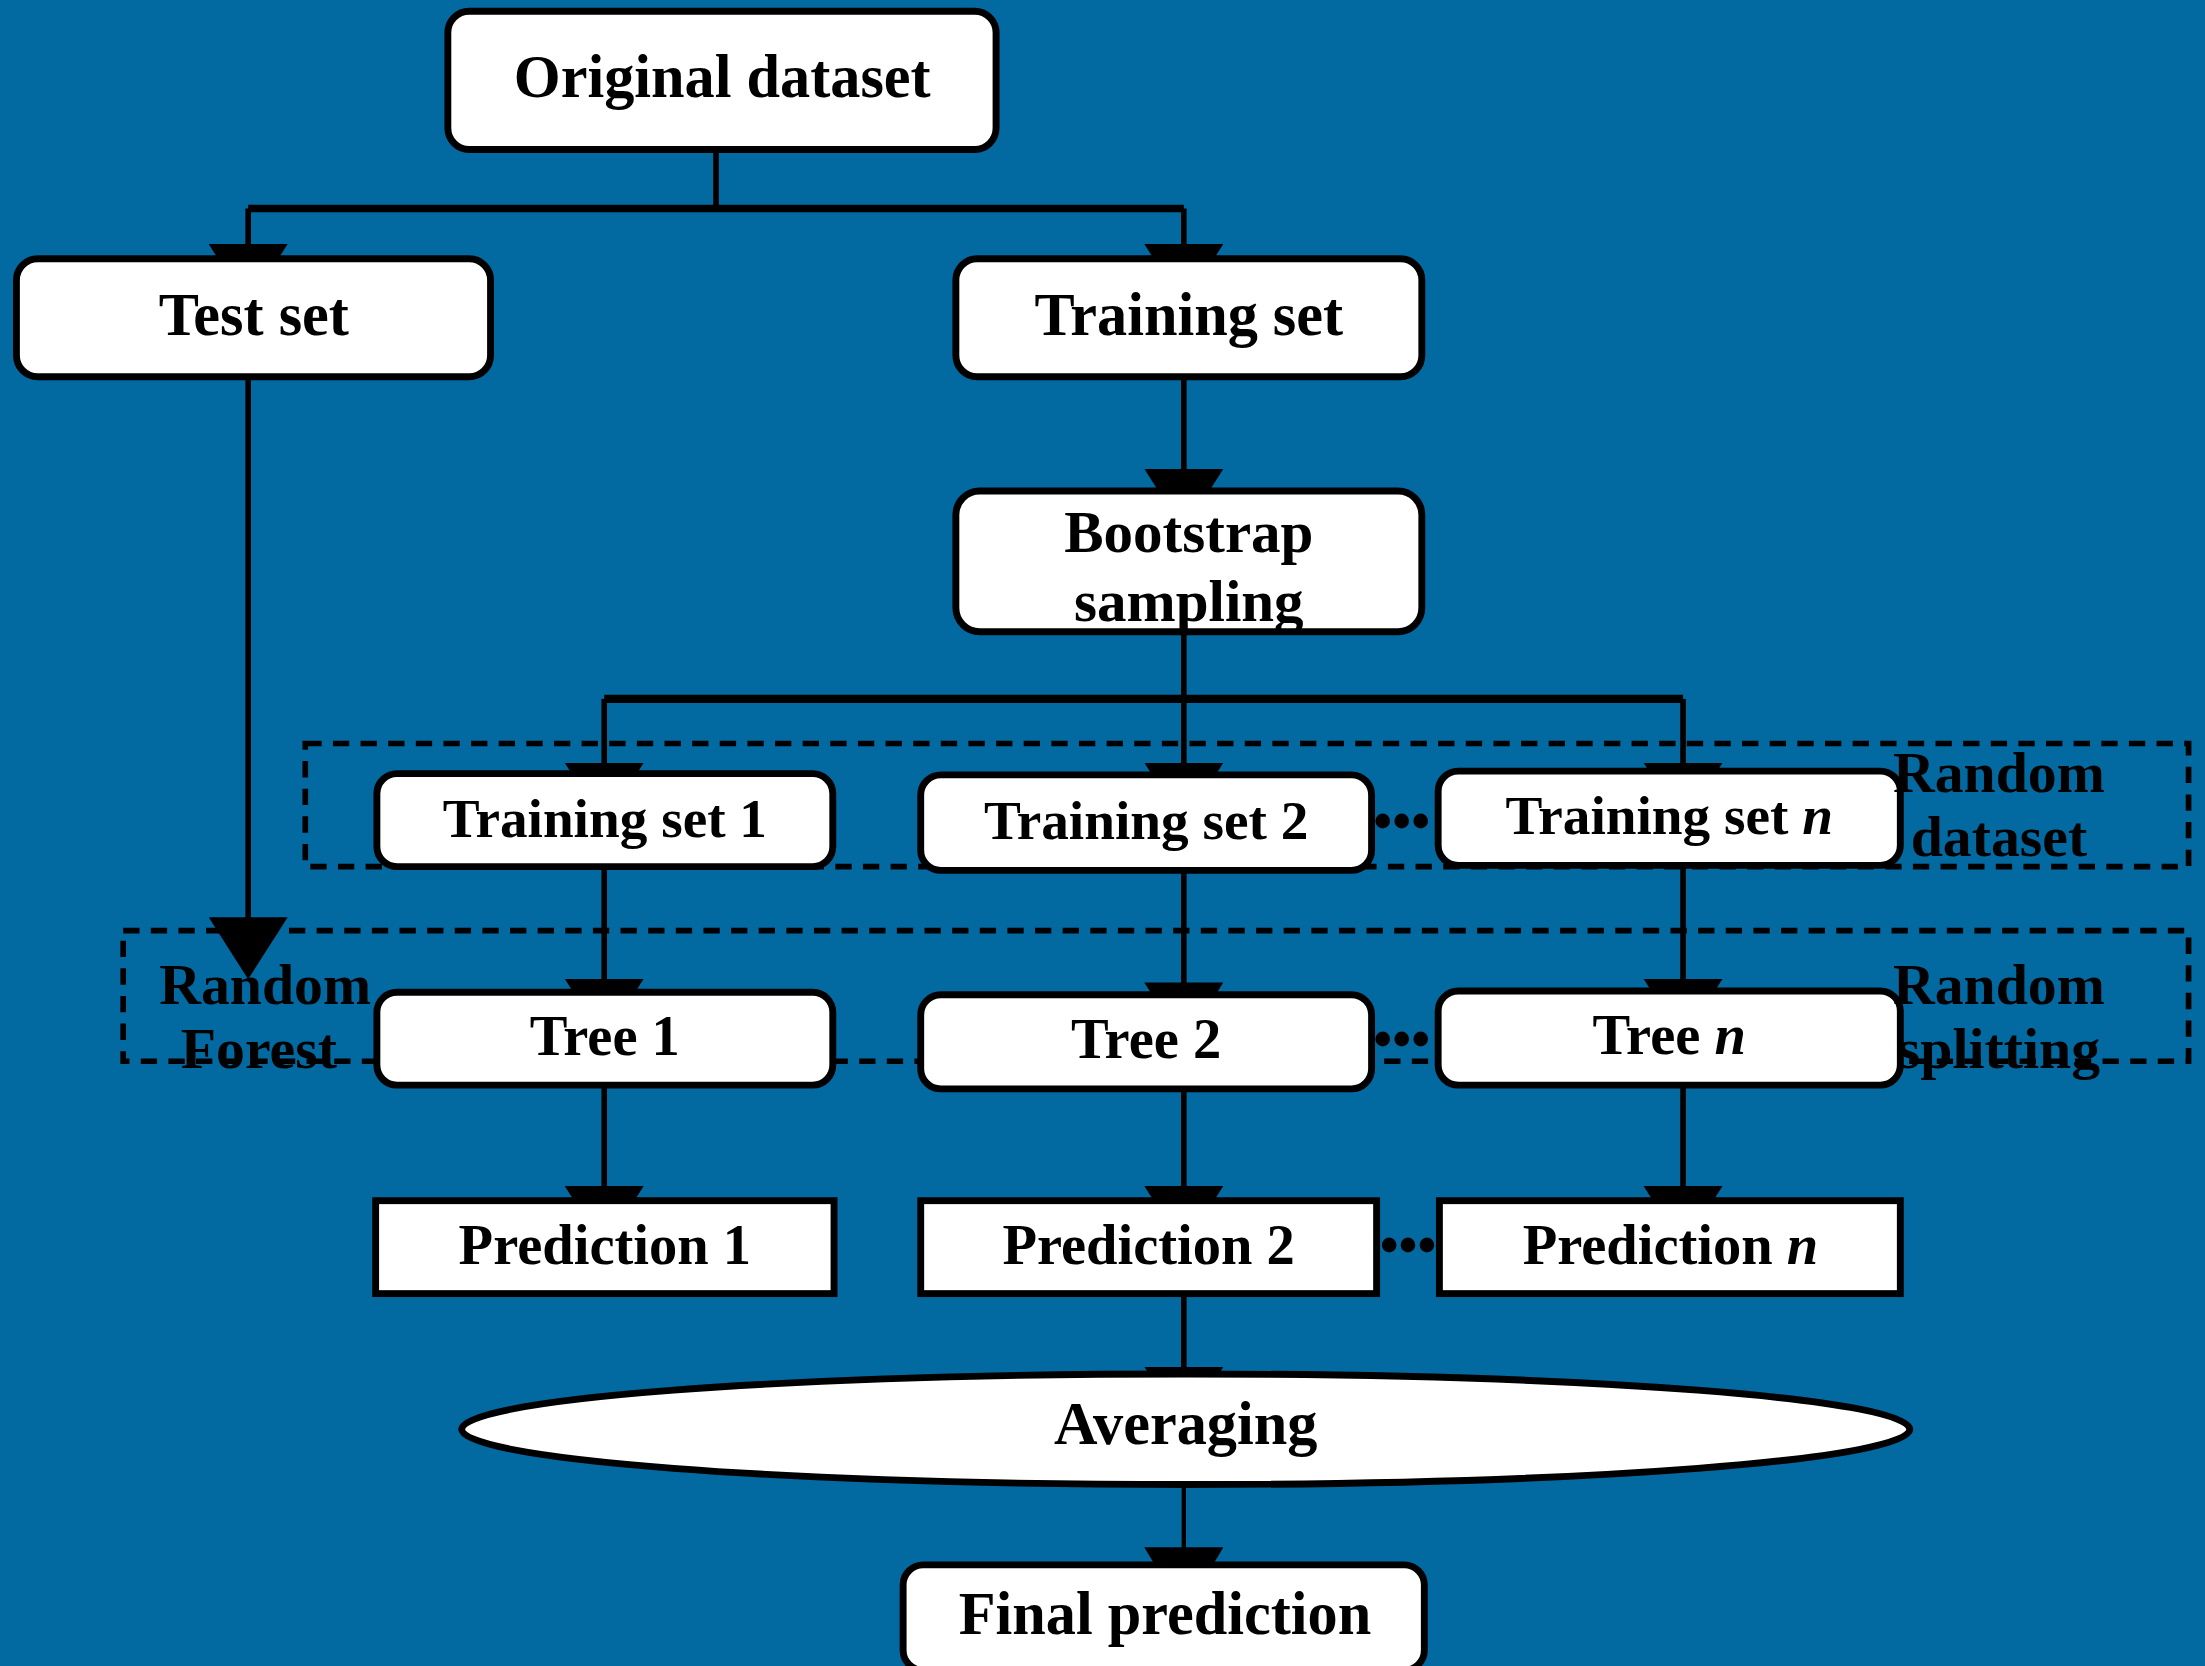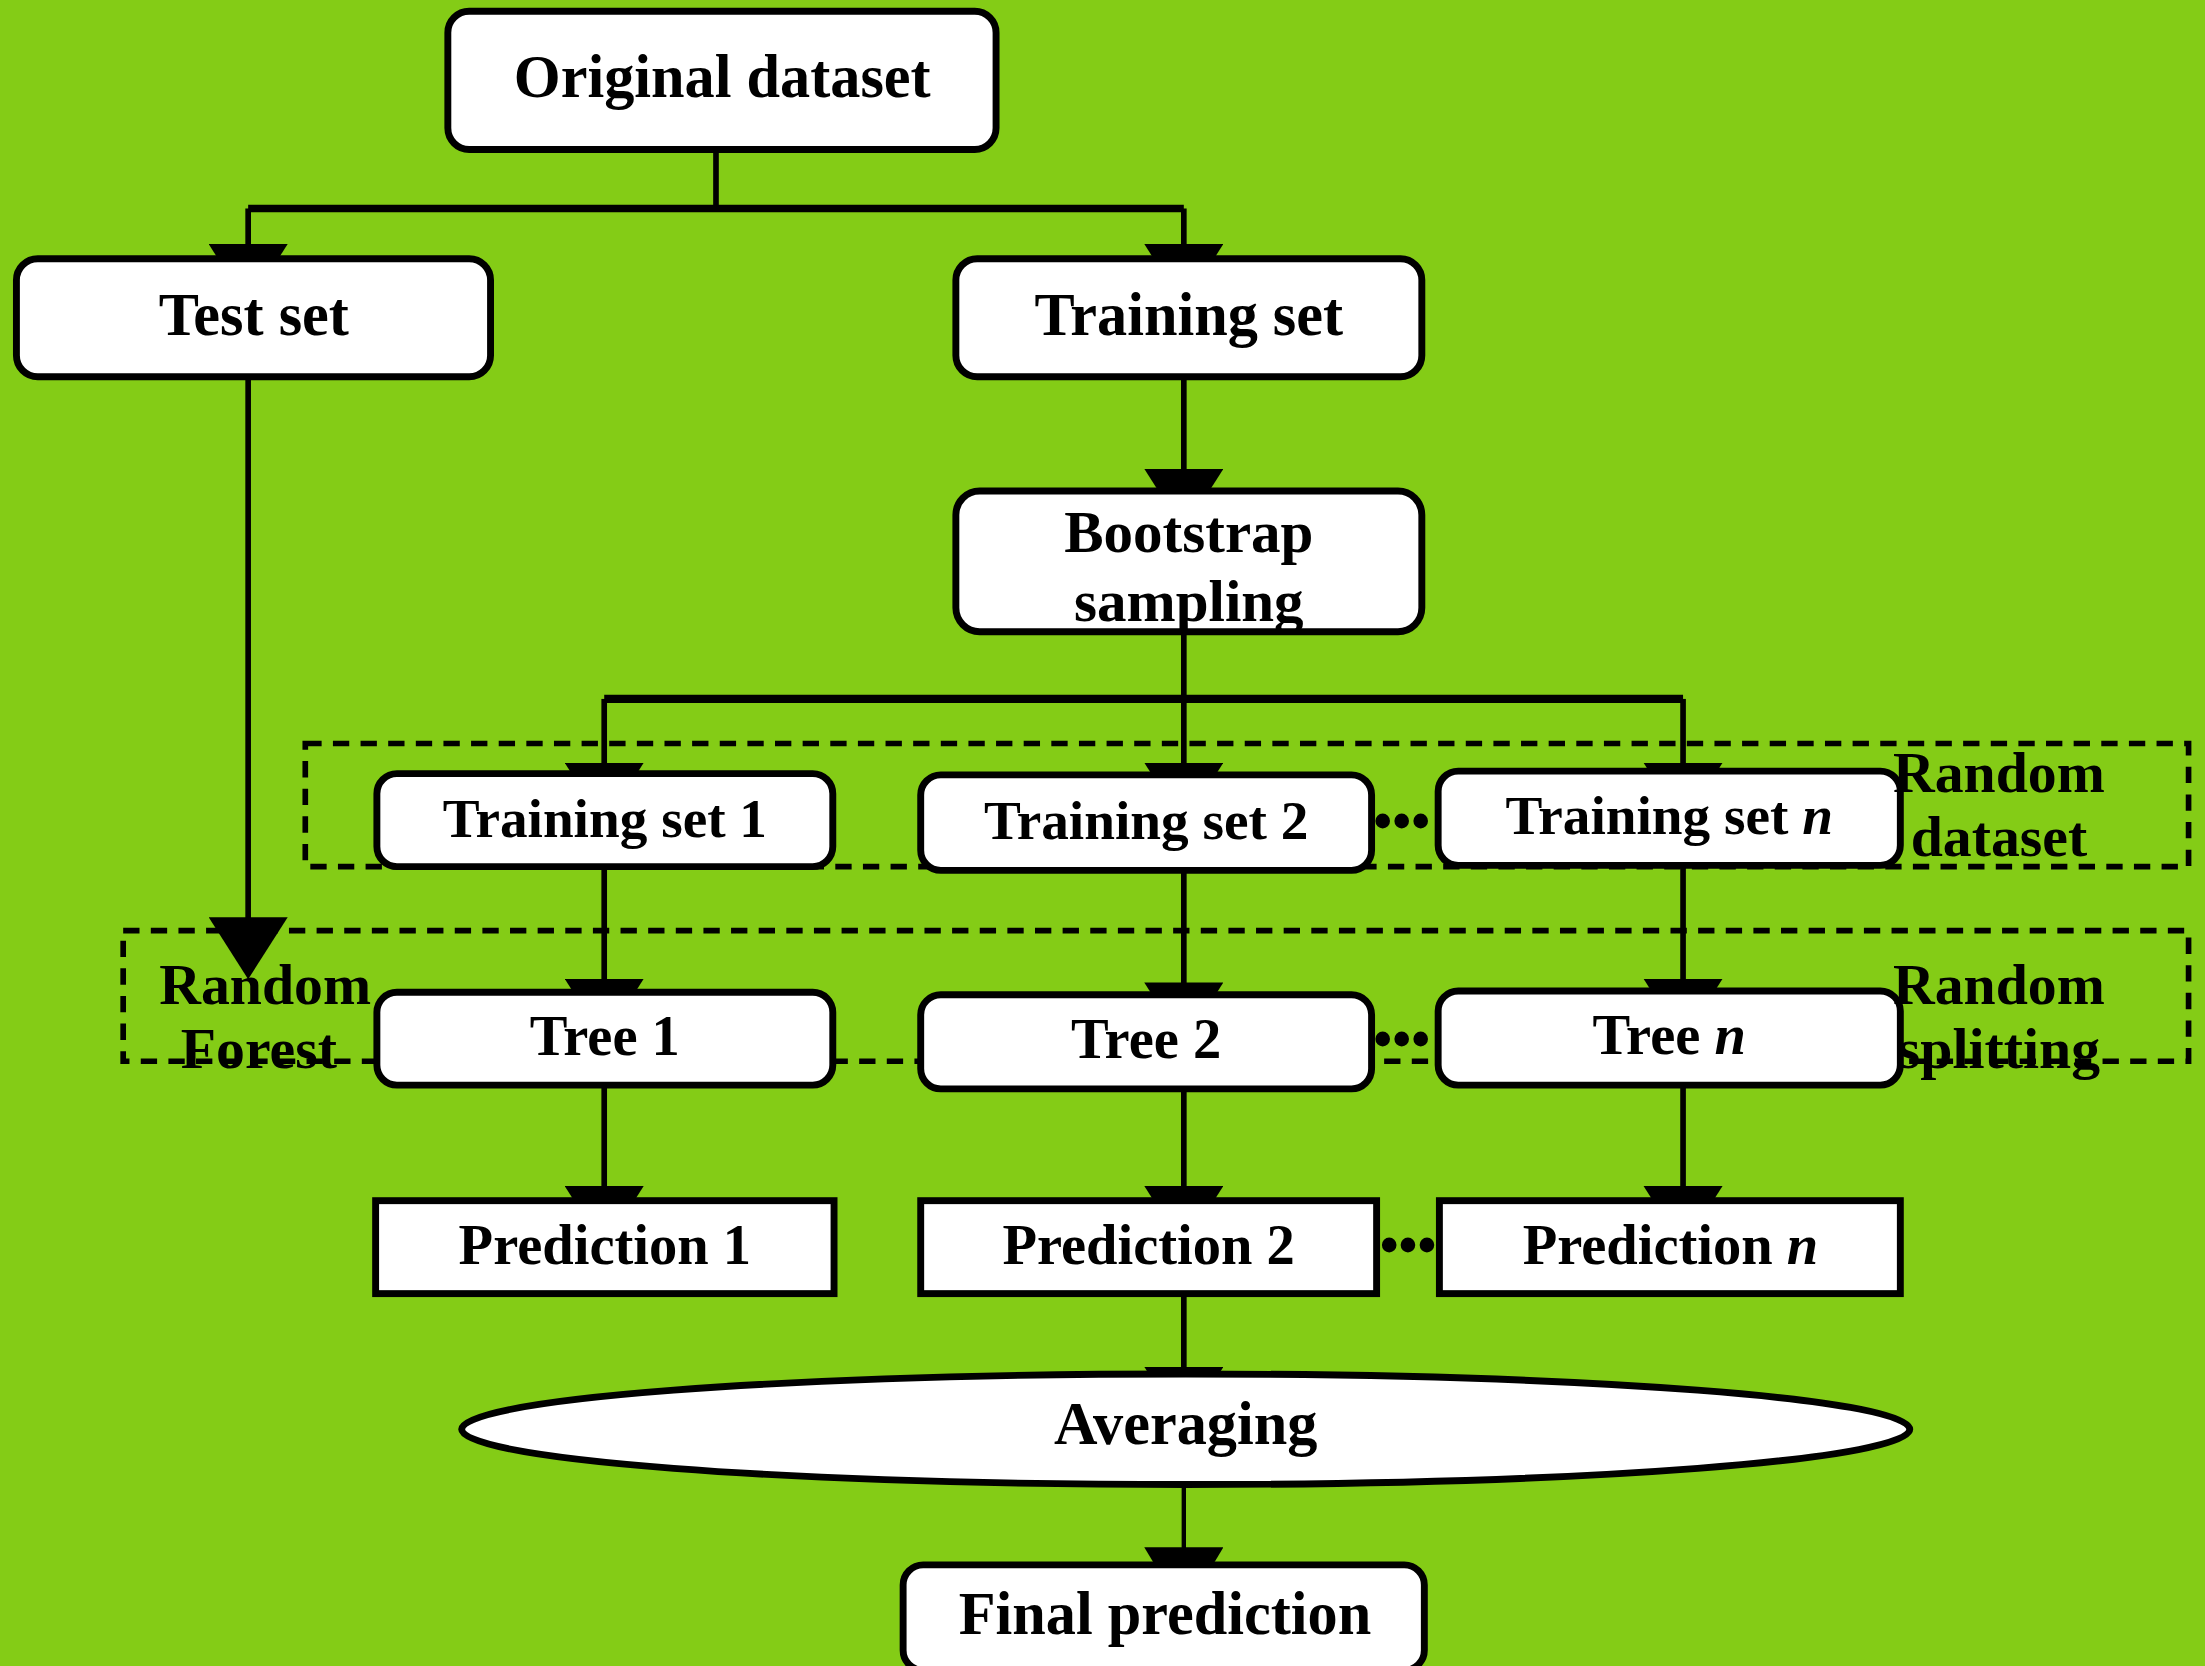--- a/index.html
+++ b/index.html
@@ -4,21 +4,21 @@
 <style>
   html, body {
     margin: 0;
     padding: 0;
     background: #ffffff;
   }
   #stage {
     position: relative;
     width: 2205px;
     height: 1666px;
-    background: #84cc16;
+    background: #0369a1;
     overflow: hidden;
     font-family: "Liberation Serif", "DejaVu Serif", serif;
   }
   svg.layer {
     position: absolute;
     top: 0;
     left: 0;
     width: 2205px;
     height: 1666px;
   }

